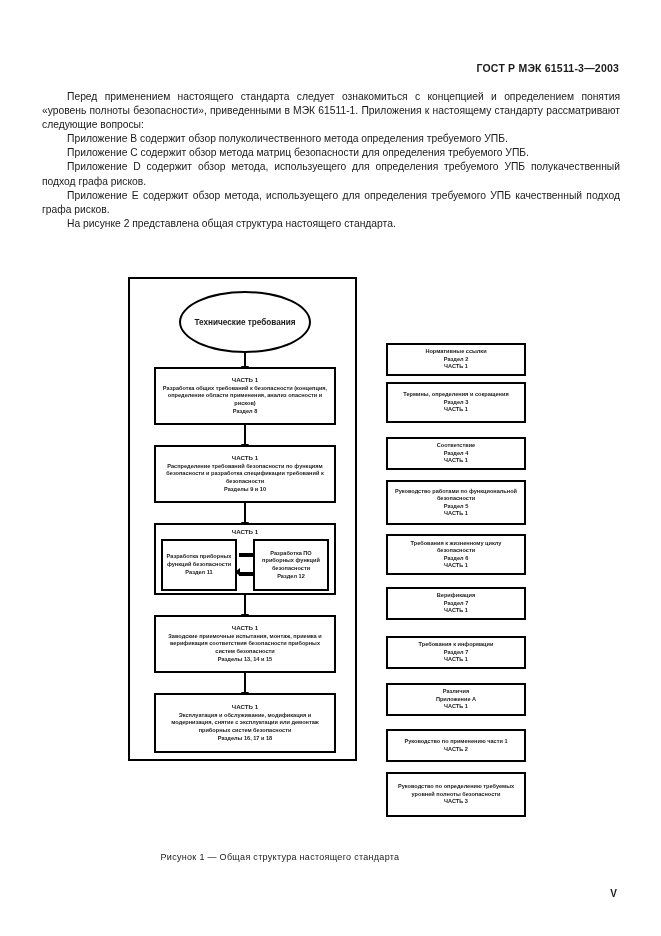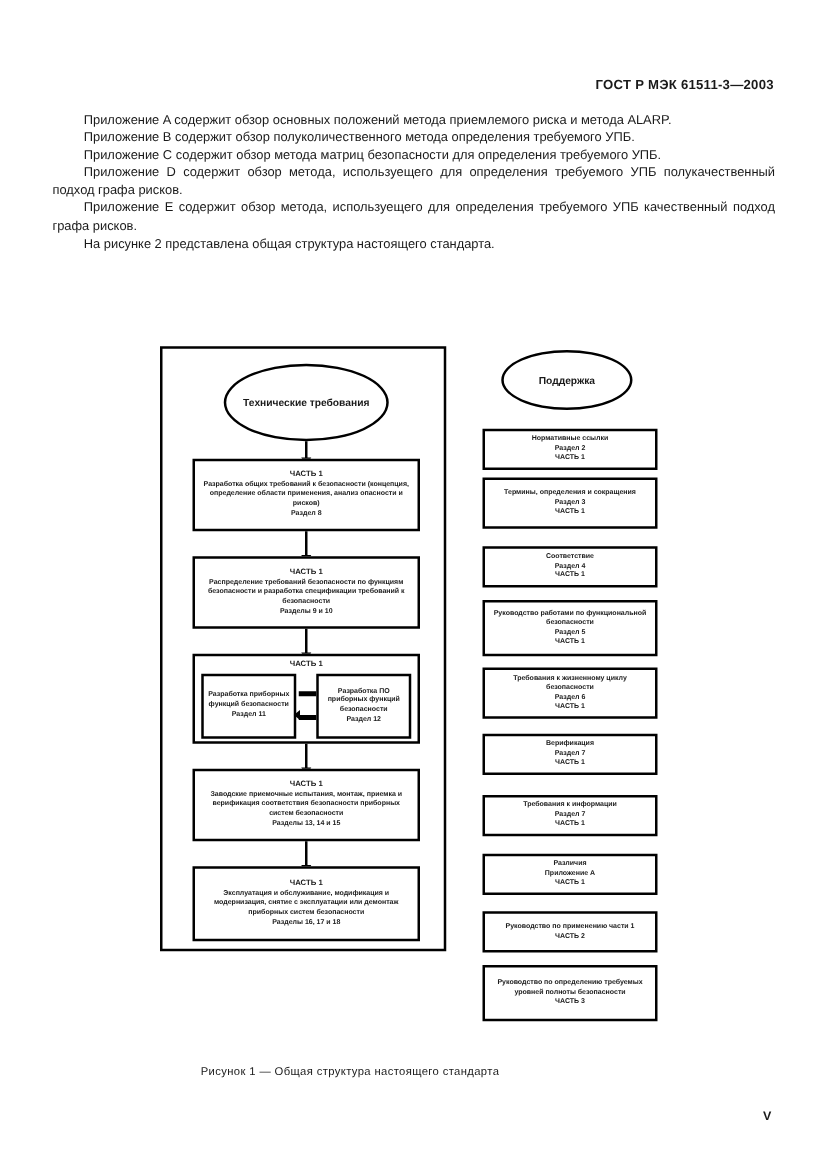--- a/index.html
+++ b/index.html
@@ -247,21 +247,21 @@
     font-size: 10px;
     font-weight: bold;
   }
 </style>
 </head>
 <body>
 
 <div class="page-header">ГОСТ Р МЭК 61511-3—2003</div>
 
 <div class="body-copy">
-  <p>Приложение A содержит обзор основных положений метода приемлемого риска и метода ALARP.</p>
+  <p>Перед применением настоящего стандарта следует ознакомиться с концепцией и определением понятия «уровень полноты безопасности», приведенными в МЭК 61511-1. Приложения к настоящему стандарту рассматривают следующие вопросы:</p>
   <p>Приложение B содержит обзор полуколичественного метода определения требуемого УПБ.</p>
   <p>Приложение C содержит обзор метода матриц безопасности для определения требуемого УПБ.</p>
   <p>Приложение D содержит обзор метода, используещего для определения требуемого УПБ полукачественный подход графа рисков.</p>
   <p>Приложение E содержит обзор метода, используещего для определения требуемого УПБ качественный подход графа рисков.</p>
   <p>На рисунке 2 представлена общая структура настоящего стандарта.</p>
 </div>
 
 <div class="figure">
 
   <div class="left-frame">
@@ -314,21 +314,20 @@
     <div class="vconn vconn-4"></div>
 
     <div class="pbox pbox-5">
       <div class="part">ЧАСТЬ 1</div>
       <div>Эксплуатация и обслуживание, модификация и модернизация, снятие с эксплуатации или демонтаж приборных систем безопасности</div>
       <div class="sect">Разделы 16, 17 и 18</div>
     </div>
   </div>
 
   <div class="right-col">
-    <div class="oval oval-support">Поддержка</div>
 
     <div class="sbox" style="top:66px;height:33px;">
       <div>Нормативные ссылки</div>
       <div>Раздел 2</div>
       <div>ЧАСТЬ 1</div>
     </div>
 
     <div class="sbox" style="top:105px;height:41px;">
       <div>Термины, определения и сокращения</div>
       <div>Раздел 3</div>

